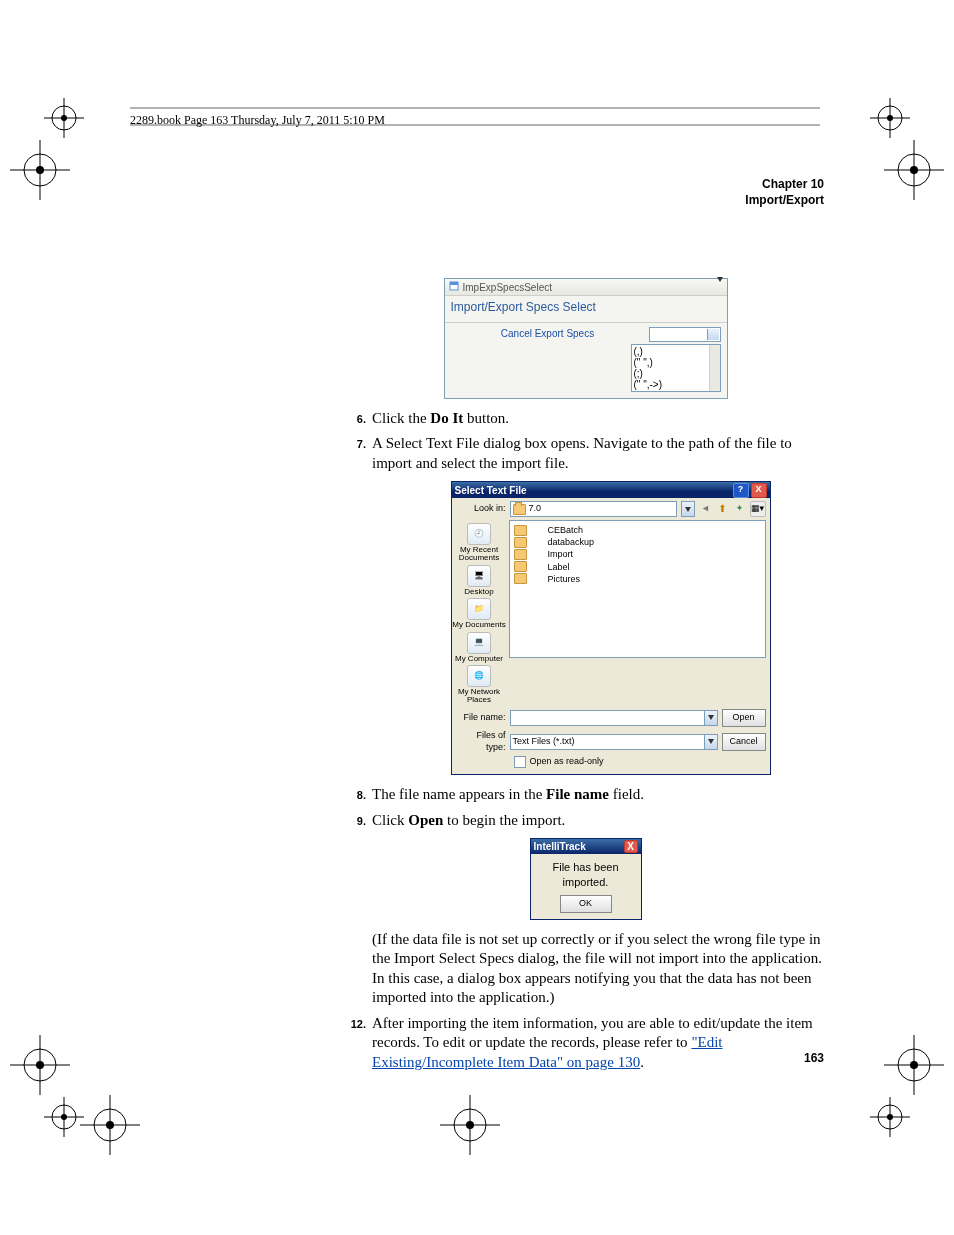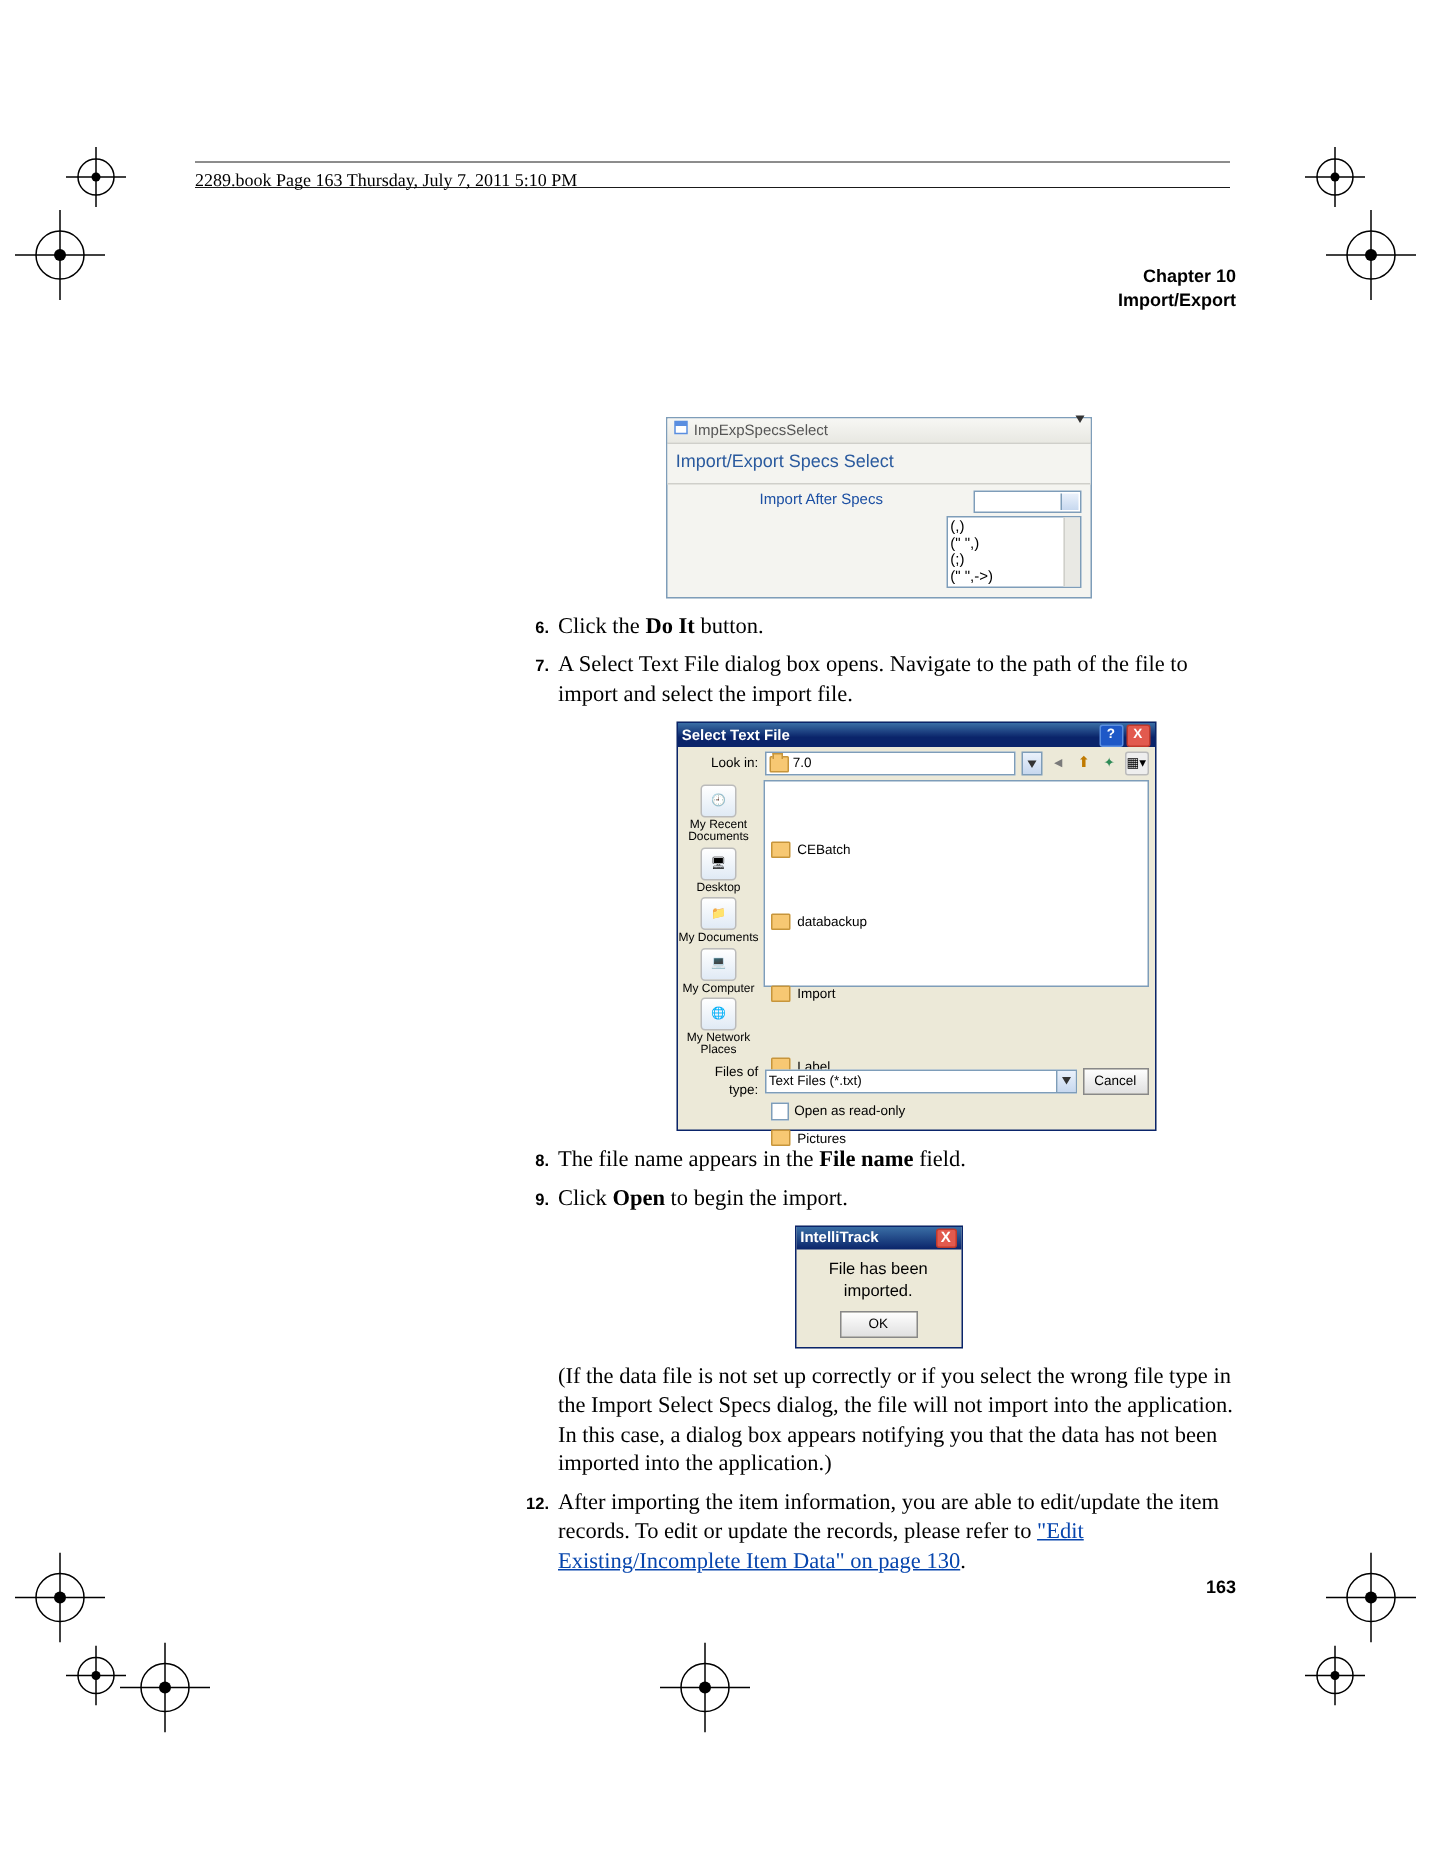--- a/index.html
+++ b/index.html
@@ -191,21 +191,21 @@
     display:flex; align-items:center; justify-content:center;
   }
   .fig2 .filearea {
     flex: 1; background: #fff;
     border: 1px solid #7e9db9;
     margin: 0 4px 0 2px;
     height: 130px;
     padding: 3px 4px;
     font-size: 9px;
   }
-  .fileitem { display: flex; align-items: center; gap: 5px; line-height: 1.35; margin-top: 36px; }
+  .fileitem { display: flex; align-items: center; gap: 21px; line-height: 1.35; }
   .fig2 .bottom { padding: 4px 4px 6px 4px; }
   .brow { display: flex; align-items: center; gap: 4px; margin-bottom: 3px; }
   .brow .lbl { width: 50px; text-align: right; }
   .brow .inp { flex: 1; height: 14px; background:#fff; border:1px solid #7e9db9; padding:0 2px; display:flex; align-items:center; position:relative;}
   .brow .inp .ddbtn { position:absolute; right:0; top:0; width:12px; height:14px; background:linear-gradient(#eaf1fb,#c7d8ef); border-left:1px solid #7e9db9; display:flex; align-items:center; justify-content:center;}
   .brow .btn2 {
     width: 42px; height: 16px;
     background: linear-gradient(#fefefe,#e0e0e0);
     border: 1px solid #888;
     display:flex; align-items:center; justify-content:center;
@@ -348,21 +348,21 @@
               <rect x="1" y="1" width="8" height="8" fill="#fff" stroke="#5a8ee0"></rect>
               <rect x="1" y="1" width="8" height="3" fill="#5a8ee0"></rect>
             </svg>
         </span>
         <span>ImpExpSpecsSelect</span>
         <span style="flex:1"></span>
         <span><span class="caret-down"></span></span>
       </div>
       <div class="subhdr">Import/Export Specs Select</div>
       <div class="row1">
-        <div class="lbl">Import After Specs</div>
+        <div class="lbl">Cancel Export Specs</div>
         <div class="dd"></div>
       </div>
       <div class="listbox">
         <div>(,)</div>
         <div>(" ",)</div>
         <div>(;)</div>
         <div>(" ",-&gt;)</div>
         <div class="sb"></div>
       </div>
     </div>
@@ -445,20 +445,30 @@
               <span>Label</span>
             </div>
           <div class="fileitem">
               <span class="folder-ico"></span>
               <span>Pictures</span>
             </div>
         </div>
       </div>
       <div class="bottom">
         <div class="brow">
+          <div class="lbl">File name:</div>
+          <div class="inp">
+              <span></span>
+              <div class="ddbtn">
+                <span class="caret-down"></span>
+              </div>
+            </div>
+          <div class="btn2">Open</div>
+        </div>
+        <div class="brow">
           <div class="lbl">Files of type:</div>
           <div class="inp">
               <span>Text Files (*.txt)</span>
               <div class="ddbtn">
                 <span class="caret-down"></span>
               </div>
             </div>
           <div class="btn2">Cancel</div>
         </div>
         <div class="readonly">

